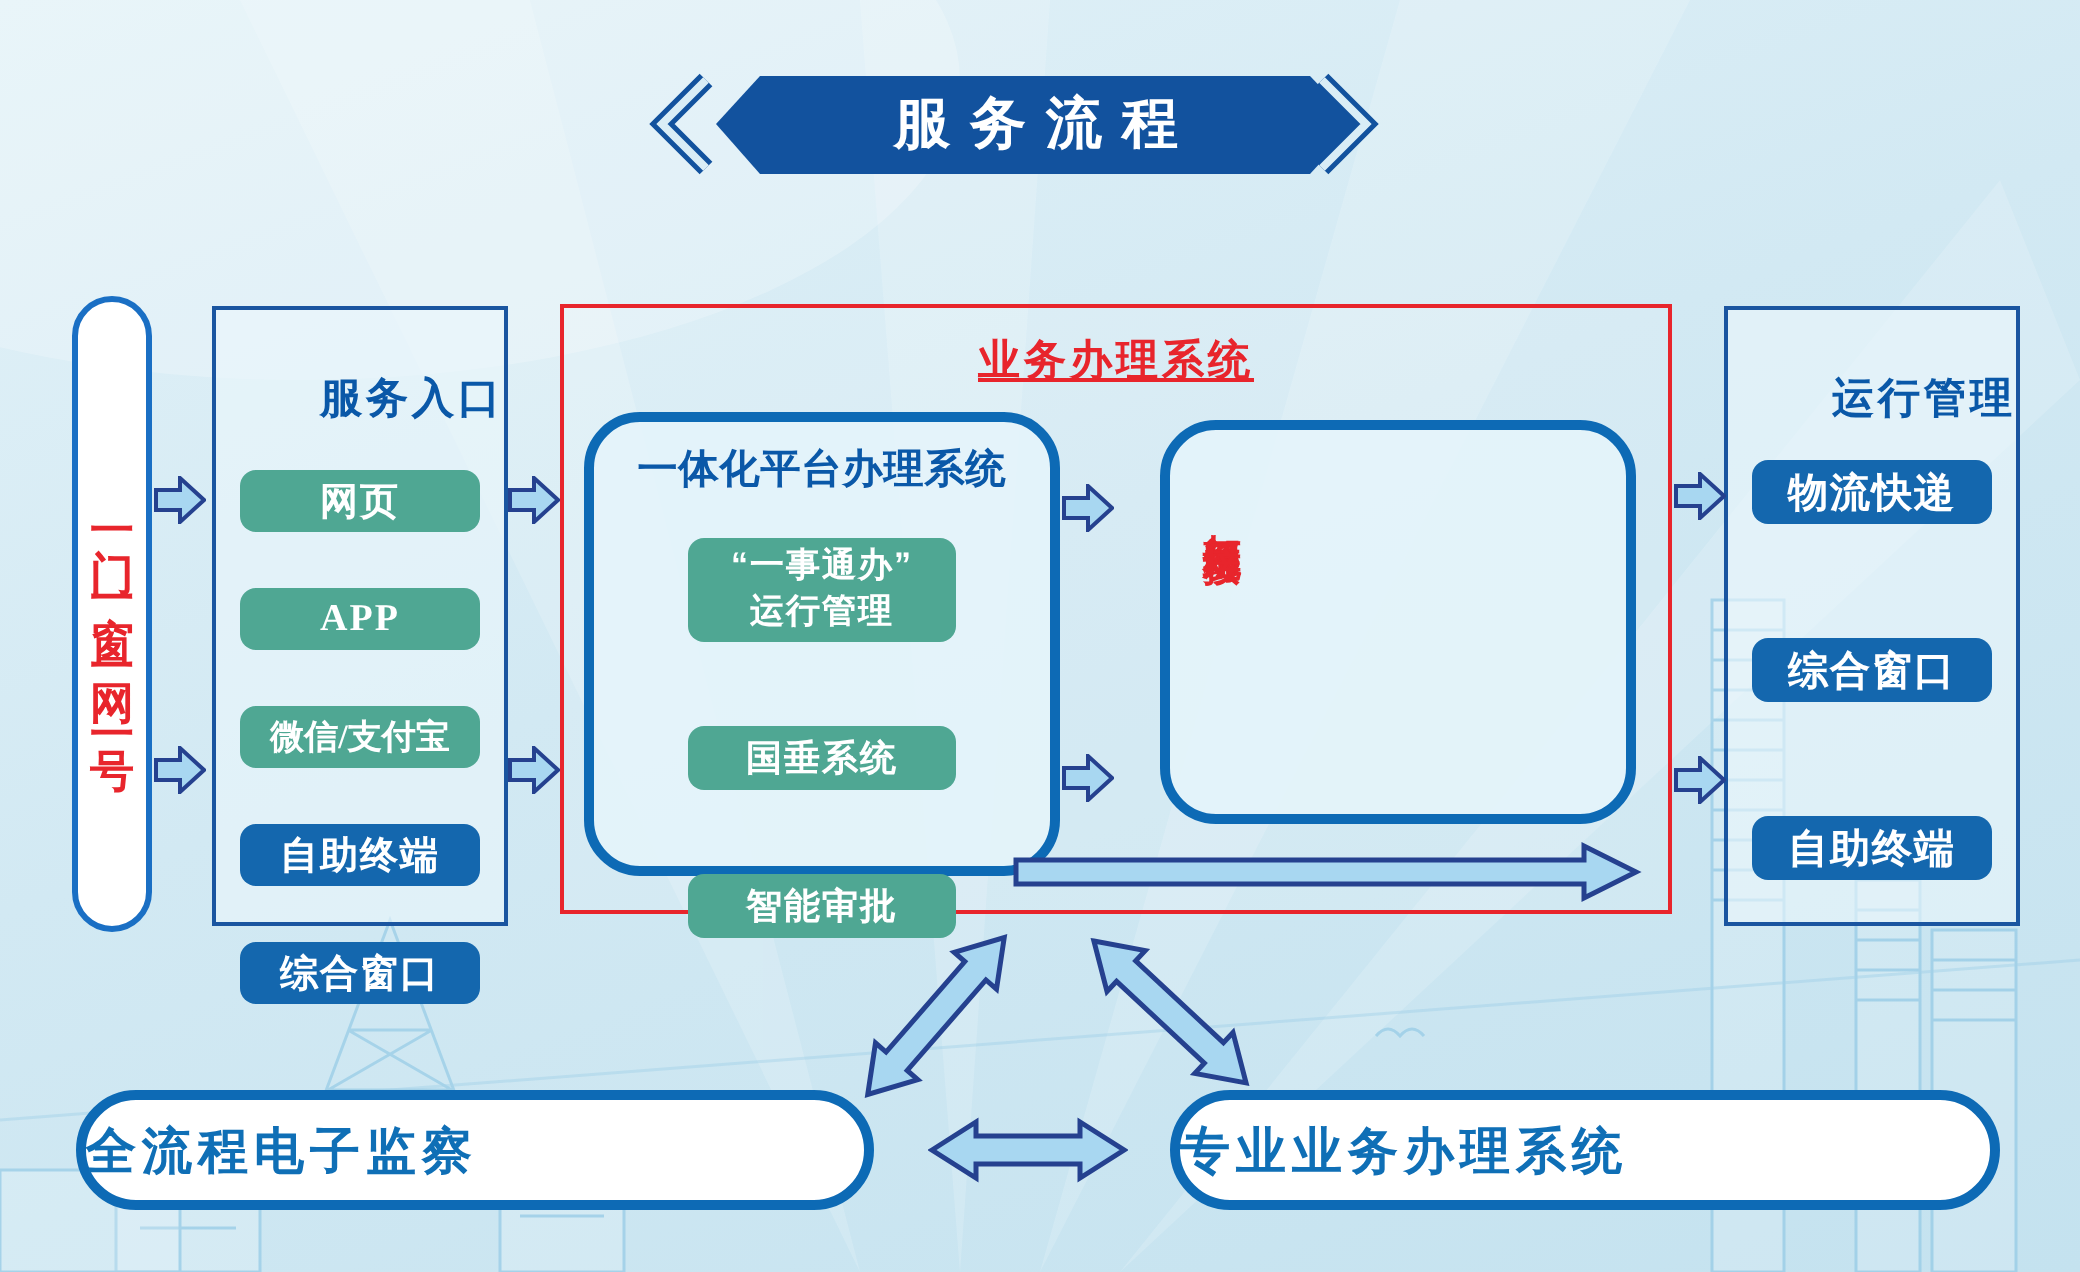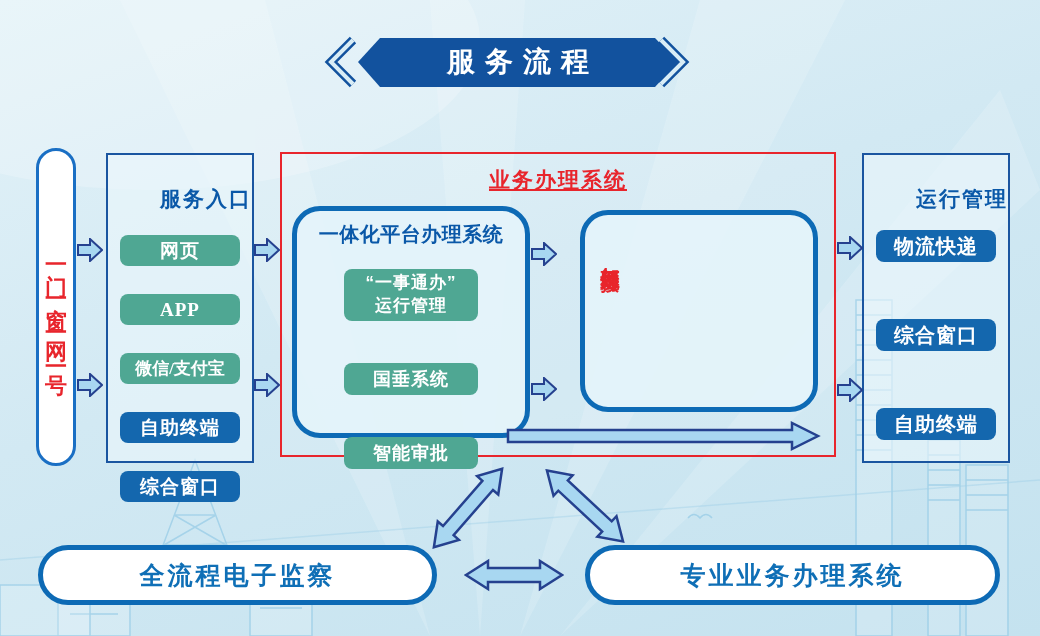--- a/index.html
+++ b/index.html
@@ -85,21 +85,21 @@
   .side-label {
     position:absolute; left:12px; top:36px; height:156px; z-index:2;
     writing-mode:vertical-rl; text-orientation:upright;
     color:var(--red,#e8252c); font-weight:bold; font-size:19px; letter-spacing:1px;
   }
 
   
   .bottom-box {
     position:absolute; top:545px; height:60px; z-index:2; box-sizing:border-box;
     border:5px solid var(--border-blue,#0d6ab5); border-radius:32px; background:#ffffff;
-    display:flex; align-items:center; justify-content:center;
+    display:flex; align-items:center; justify-content:flex-start;
     font-size:25px; font-weight:bold; letter-spacing:3px; color:var(--bottom-text-blue,#0f6fb6);
   }
   .bottom-box.left  { left:38px;  width:399px; }
   .bottom-box.right { left:585px; width:415px; }
 
   .arr { position:absolute; z-index:3; }
 </style>
 </head>
 <body>
 

